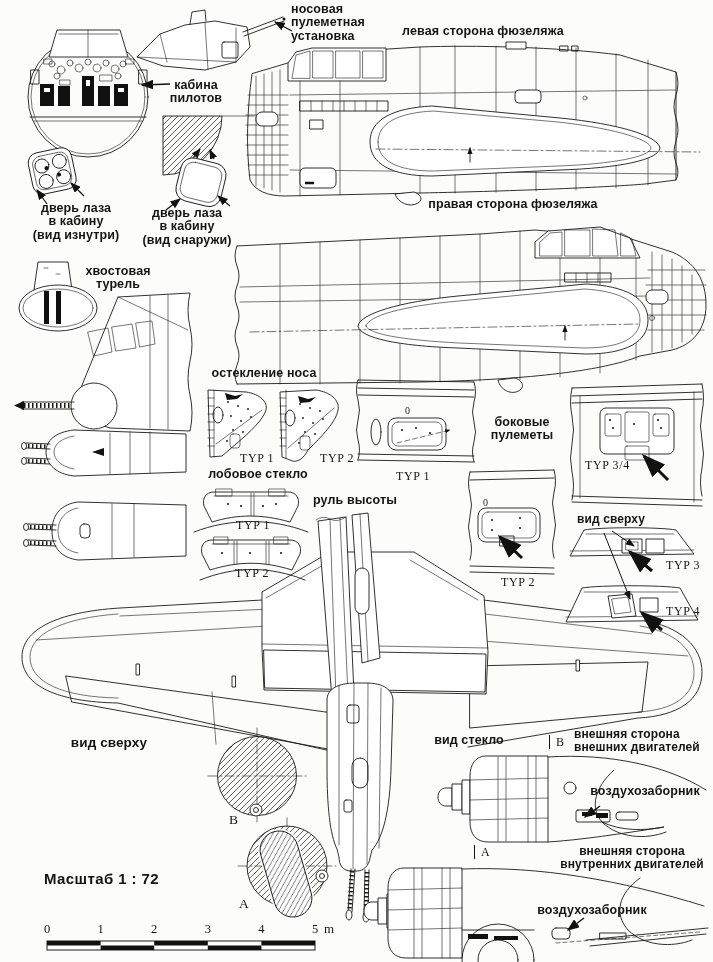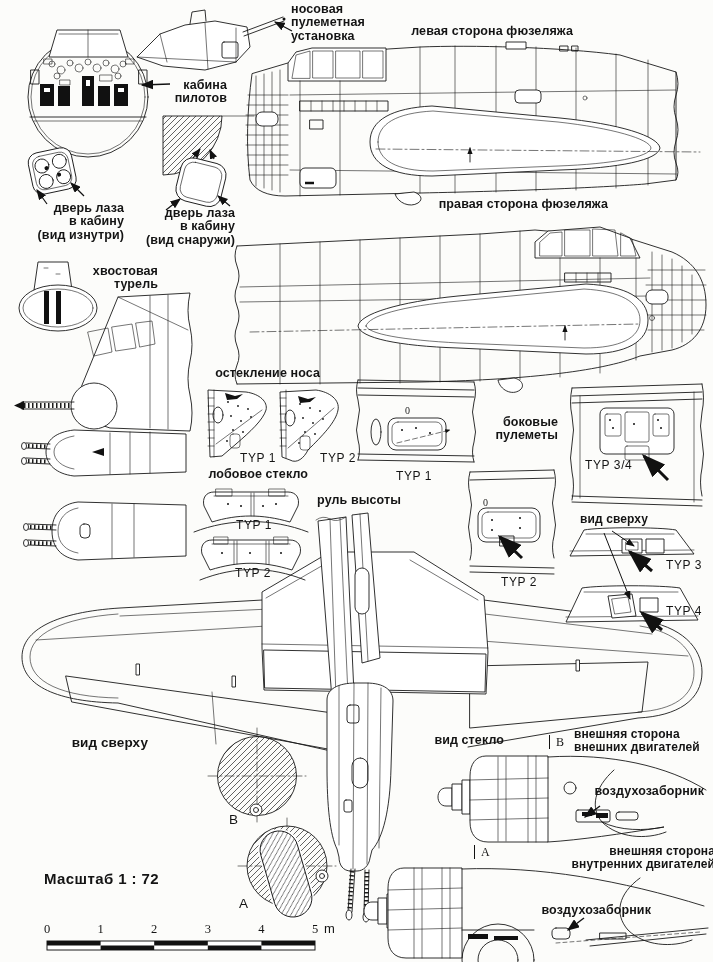--- a/index.html
+++ b/index.html
@@ -6,23 +6,23 @@
   #sheet{position:relative;width:713px;height:962px;background:#fcfcfa;overflow:hidden;
          font-family:"Liberation Sans",sans-serif;color:#141414;}
   svg{position:absolute;left:0;top:0;}
   .s{stroke:#1a1a1a;stroke-width:.9;fill:none;stroke-linecap:round;stroke-linejoin:round}
   .sf{stroke:#1a1a1a;stroke-width:.9;fill:#fff;stroke-linejoin:round}
   .sh{stroke:#1a1a1a;stroke-width:.9;fill:url(#hx);stroke-linejoin:round}
   .k{fill:#111;stroke:none}
   .thin{stroke-width:.6}
   .dd{stroke-dasharray:9 3 2 3}
   .lbl{position:absolute;font-weight:bold;font-size:12.5px;line-height:1.06;
-       white-space:pre-line;text-align:right;letter-spacing:.1px}
+       white-space:pre-line;text-align:center;letter-spacing:.1px}
   .left{text-align:left}
-  .ser{position:absolute;font-family:Liberation Sans, sans-serif;font-weight:normal;
+  .ser{position:absolute;font-family:Liberation Serif, serif;font-weight:normal;
        font-size:12px;letter-spacing:.6px;white-space:nowrap}
   .big{font-size:15px;letter-spacing:.4px}
   .sm{font-size:12px}
   .sec{position:absolute;font-family:"Liberation Serif",serif;font-size:12px;
        border-left:1.7px solid #111;padding-left:6px;height:14px;line-height:14px}
   .tick{position:absolute;font-family:"Liberation Serif",serif;font-size:12.5px;
         transform:translateX(-50%)}
 </style>
 </head>
 <body>

